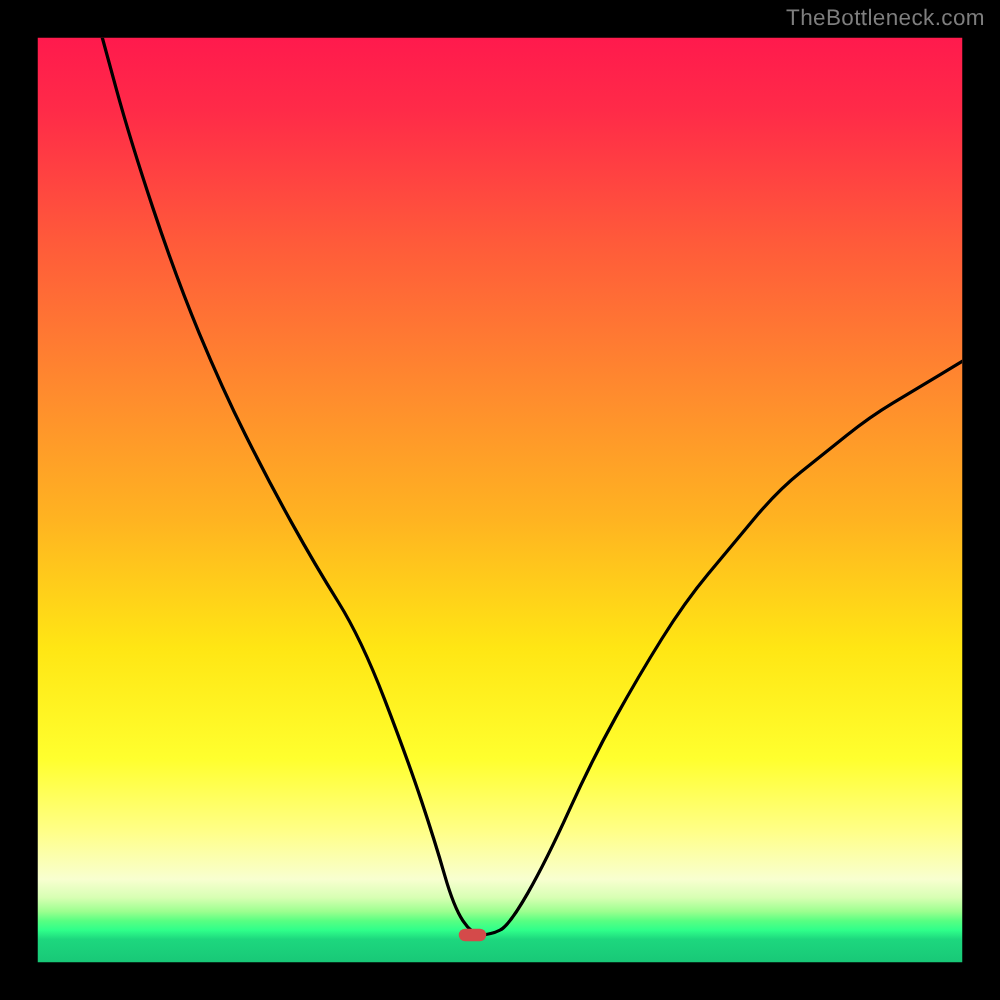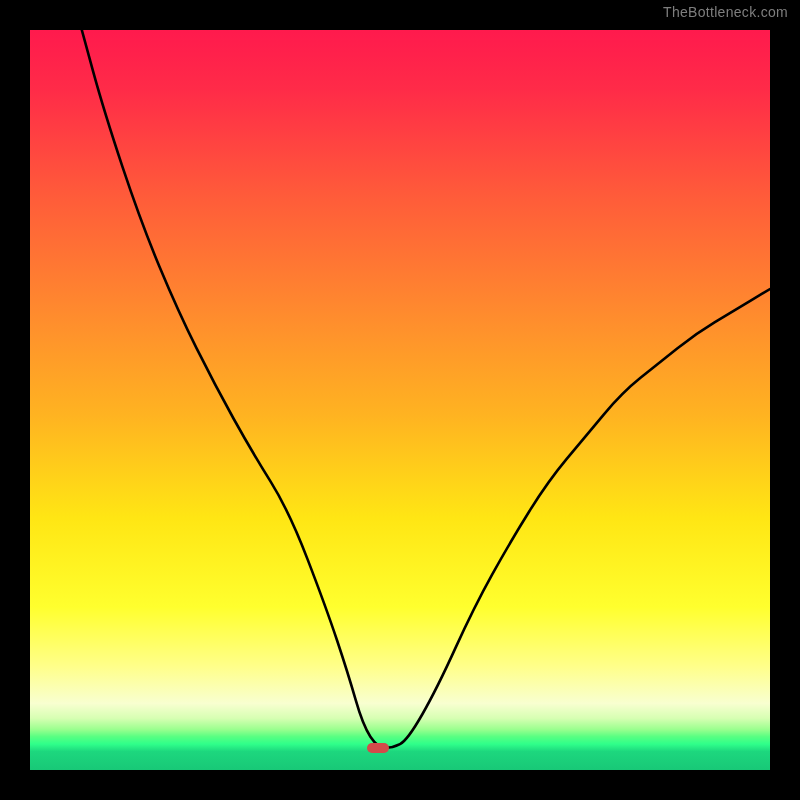--- a/index.html
+++ b/index.html
@@ -15,21 +15,21 @@
     position: relative;
     width: 800px;
     height: 800px;
     background: #000;
   }
   .watermark {
     position: absolute;
     top: 4px;
     right: 12px;
     color: #7e7e7e;
-    font-size: 14px;
+    font-size: 18px;
     font-weight: 500;
     letter-spacing: 0.3px;
     z-index: 10;
   }
   .plot-area {
     position: absolute;
     left: 30px;
     top: 30px;
     width: 740px;
     height: 740px;

